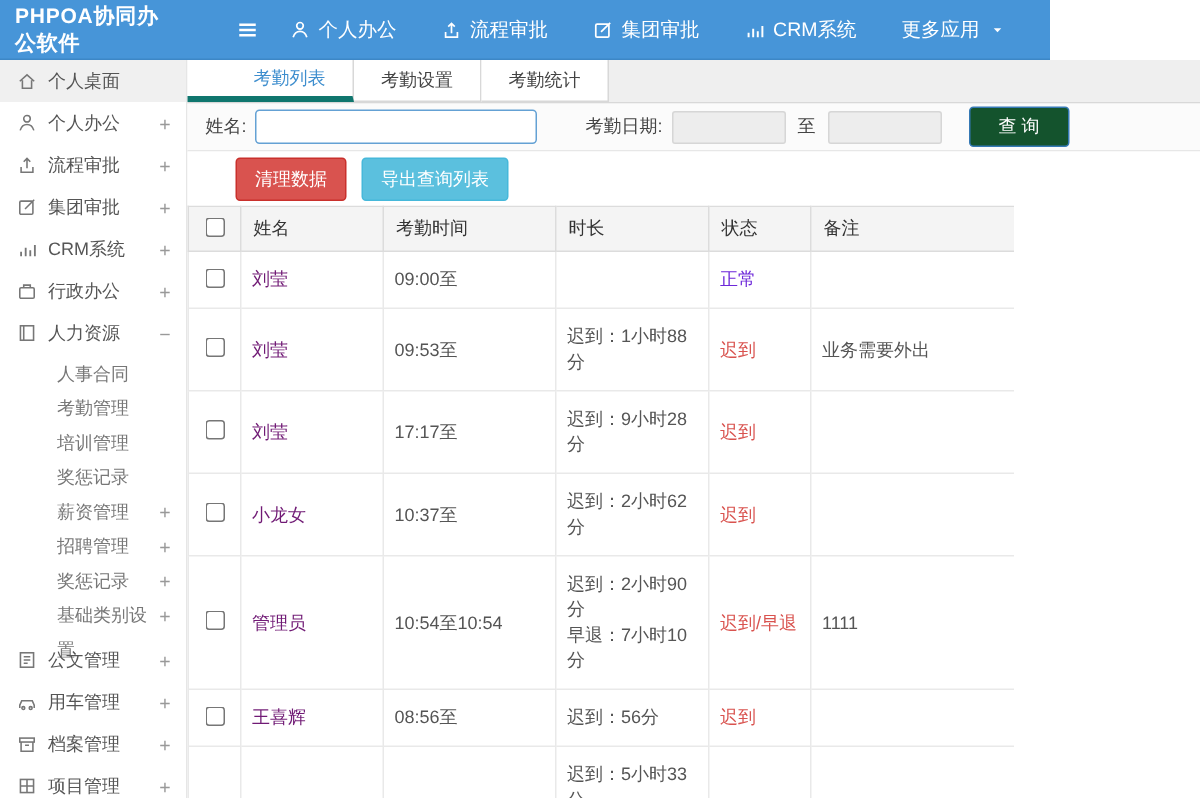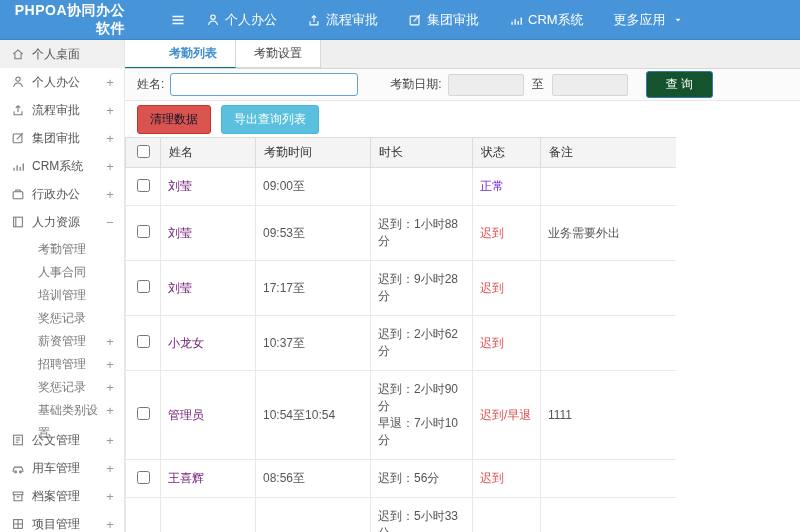--- a/index.html
+++ b/index.html
@@ -1,21 +1,21 @@
 <!DOCTYPE html>
 <html><head>
 <meta charset="utf-8">
 <style>
   * { margin:0; padding:0; box-sizing:border-box; }
   html,body { width:800px; height:532px; overflow:hidden; background:#fff;
     font-family:"Liberation Sans","DejaVu Sans",sans-serif; font-size:12px; color:#333; }
 
   
-  .topbar { position:absolute; top:0; left:0; width:800px; height:40px;
-    background:#4795d8; border-bottom:1px solid #3d87c6; display:flex; align-items:center; color:#fff;text-align:right; }
+  .topbar { position:absolute; top:0; left:0; width:700px; height:40px;
+    background:#4795d8; border-bottom:1px solid #3d87c6; display:flex; align-items:center; color:#fff; }
   .logo { width:125px; padding-left:10px; font-size:14px; font-weight:bold; letter-spacing:0.5px; }
   .hamburger { margin-left:45px; margin-right:20px; cursor:pointer; display:flex; align-items:center; }
   .topnav { display:flex; align-items:center; }
   .topnav-item { display:flex; align-items:center; gap:5px; margin-right:30px;
     font-size:13px; cursor:pointer; white-space:nowrap; }
   .topnav-item svg { display:block; }
   .caret { margin-left:2px; display:flex; }
 
   
   .sidebar { position:absolute; top:40px; left:0; width:125px; height:492px;
@@ -29,41 +29,41 @@
   .side-sub { padding:2px 0 4px 0; }
   .side-sub-item { height:23px; line-height:23px; padding-left:38px; padding-right:8px;
     color:#777; cursor:pointer; display:flex; }
   .side-sub-item .slabel { flex:1; }
 
   
   .tabstrip { position:absolute; top:40px; left:125px; width:675px; height:29px;
     background:#efefef; border-bottom:1px solid #d8d8d8; display:flex; align-items:stretch; }
   .tab { padding:0 18px; display:flex; align-items:center; background:#fff;
     border:1px solid #d8d8d8; border-top:none; border-left:none; cursor:pointer; color:#444; }
-  .tab.active { color:#3e8ece; font-weight:bold; border-bottom:1px solid #0f766e;padding-left:44px; }
+  .tab.active { color:#3e8ece; font-weight:normal; border-bottom:4px solid #0f766e;padding-left:44px; }
 
   
   .filterbar { position:absolute; top:69px; left:125px; width:675px; height:32px;
     background:#fbfbfb; border-bottom:1px solid #e7e7e7; display:flex; align-items:center;
     padding-left:12px; }
   .flabel { color:#444; margin-right:6px; white-space:nowrap; }
   .name-input { width:188px; height:23px; border:1px solid #64a1d4; border-radius:3px;
     padding:0 6px; font-size:12px; outline:none; background:#fff; }
   .date-label { margin-left:32px; }
   .date-input { width:76px; height:22px; border:1px solid #d6d6d6; border-radius:2px;
     background:#ededed; padding:0 5px; font-size:12px; }
   .to-label { margin:0 8px; color:#444; }
   .search-btn { margin-left:18px; background:#14532d; color:#fff; border:1px solid #3579b5;
     border-radius:3px; padding:4px 19px; font-size:12px; cursor:pointer; white-space:nowrap; }
 
   
   .actionbar { position:absolute; top:101px; left:125px; width:675px; height:36px;
     display:flex; align-items:center; padding-left:12px; gap:10px; background:#fff; }
-  .btn-danger { background:#d9534f; border:1px solid #c9302c; color:#0f172a; border-radius:3px;
-    padding:5px 12px; font-size:12px; cursor:pointer; }
+  .btn-danger { background:#d9534f; border:1px solid #c9302c; color:#ffffff; border-radius:3px;
+    padding:5px 12px; font-size:12px; cursor:pointer;margin-left:20px; }
   .btn-info { background:#5bc0de; border:1px solid #46b8da; color:#fff; border-radius:3px;
     padding:5px 12px; font-size:12px; cursor:pointer; }
 
   
   .tablewrap { position:absolute; top:137px; left:125px; width:551px; height:395px; overflow:hidden; }
   table { width:675px; border-collapse:collapse; table-layout:fixed; }
   th { background:#f4f4f4; border:1px solid #dcdcdc; font-weight:normal; color:#333;
     text-align:left; padding:6px 8px; font-size:12px; }
   td { border:1px solid #e9e9e9; padding:10px 7px; font-size:12px; color:#555;
     vertical-align:middle; white-space:pre-line; overflow:hidden; }
@@ -191,24 +191,24 @@
         <svg width="14" height="14" viewBox="0 0 16 16" fill="none" stroke="currentColor" stroke-width="1.2">
           <rect x="3" y="2.5" width="10" height="11"></rect>
           <path d="M5.5 2.5v11"></path>
         </svg>
       </span>
     <span class="slabel">人力资源</span>
     <span class="expander">−</span>
   </div>
   <div class="side-sub">
     <div class="side-sub-item">
+      <span class="slabel">人事合同</span>
+    </div>
+    <div class="side-sub-item">
       <span class="slabel">考勤管理</span>
-    </div>
-    <div class="side-sub-item">
-      <span class="slabel">人事合同</span>
     </div>
     <div class="side-sub-item">
       <span class="slabel">培训管理</span>
     </div>
     <div class="side-sub-item">
       <span class="slabel">奖惩记录</span>
     </div>
     <div class="side-sub-item">
       <span class="slabel">薪资管理</span>
       <span class="expander">+</span>
@@ -268,20 +268,23 @@
     <span class="expander">+</span>
   </div>
 </div>
 
 <div class="tabstrip">
   <div class="tab active">
     <span>考勤列表</span>
   </div>
   <div class="tab">
     <span>考勤设置</span>
+  </div>
+  <div class="tab">
+    <span>考勤统计</span>
   </div>
 </div>
 
 <div class="filterbar">
   <span class="flabel">姓名:</span>
   <input class="name-input" type="text" value="" style="">
   <span class="flabel date-label">考勤日期:</span>
   <input class="date-input" type="text" value="" style="">
   <span class="to-label">至</span>
   <input class="date-input" type="text" value="" style="">

